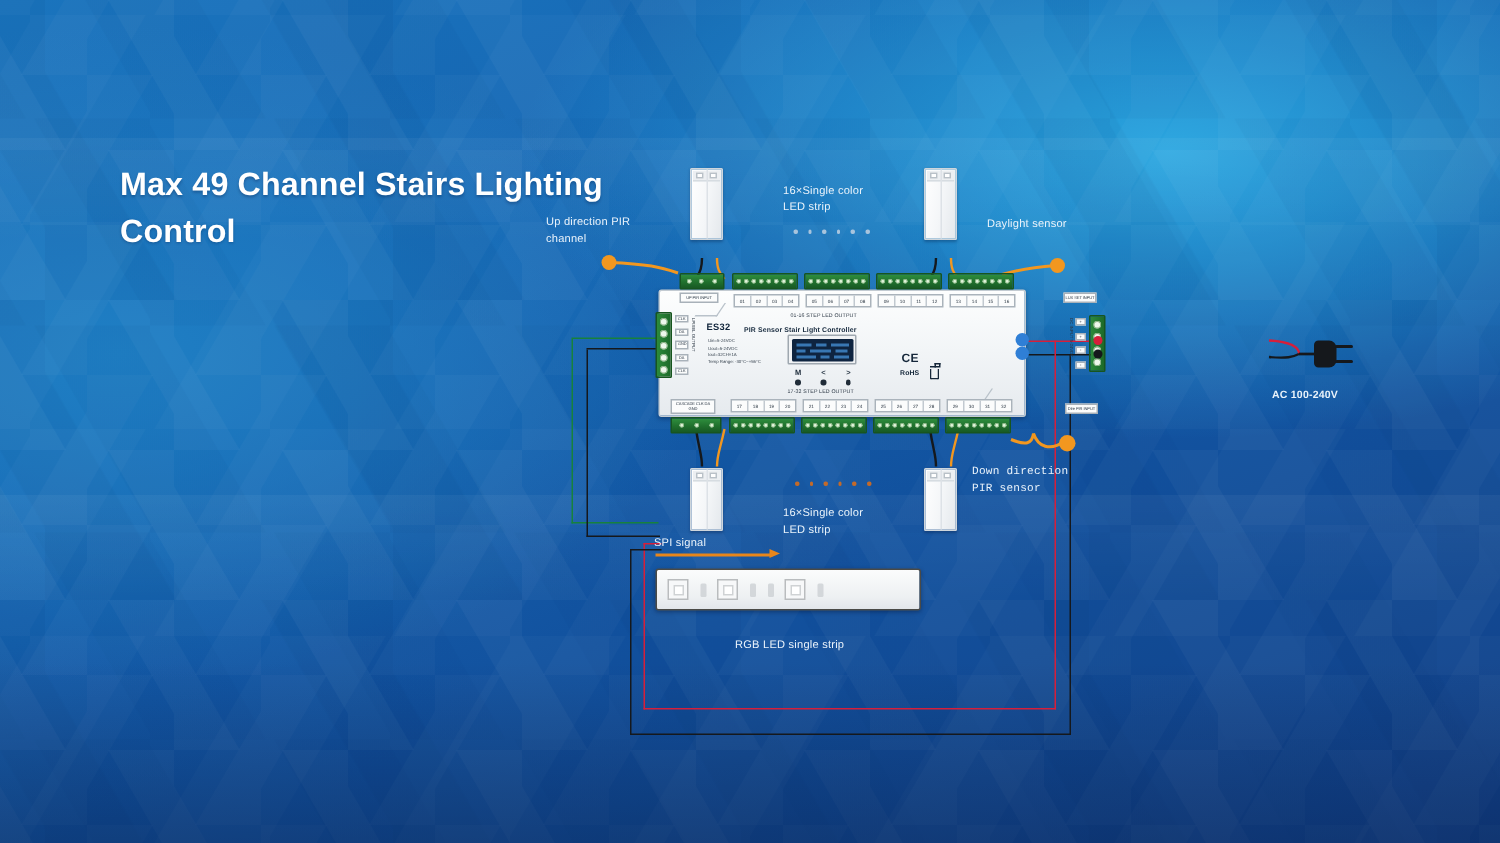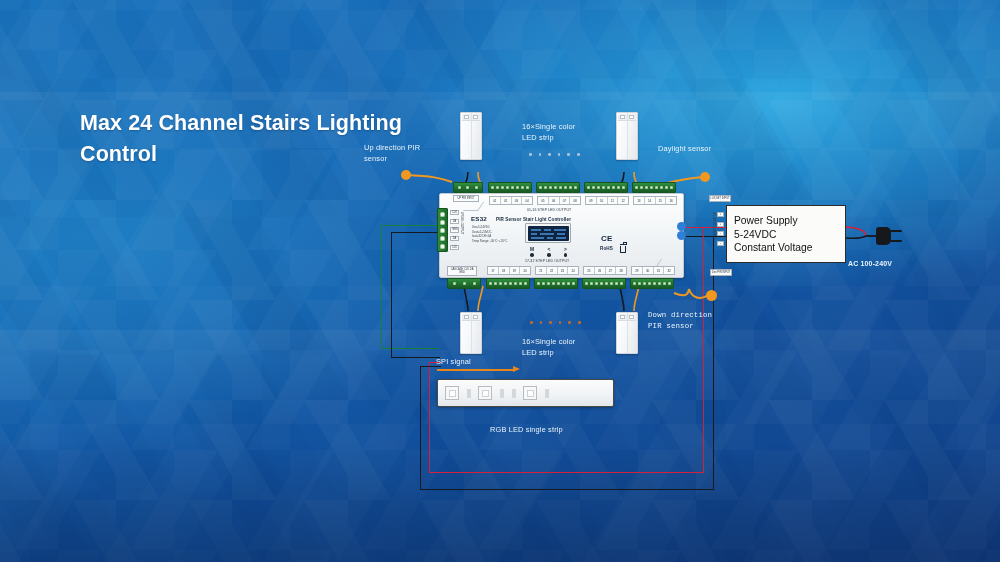--- a/index.html
+++ b/index.html
@@ -284,21 +284,21 @@
 
 <div id="stage">
 
   <div class="bg-base"></div>
   <div class="bg-tri"></div>
   <div class="bg-tri2"></div>
   <div class="bg-band" style="top:92px;"></div>
   <div class="bg-band" style="top:330px;"></div>
   <div class="bg-bot"></div>
 
-  <div class="headline">Max 24 Channel Stairs
+  <div class="headline">Max 49 Channel Stairs
 Lighting Control</div>
 
   <div class="w green v" style="left:381px; top:226px; height:123px;"></div>
   <div class="w green h" style="left:381px; top:225px; width:58px;"></div>
   <div class="w green h" style="left:381px; top:348px; width:58px;"></div>
 
   <div class="w blk v" style="left:391px; top:233px; height:125px;"></div>
   <div class="w blk h" style="left:391px; top:232px; width:48px;"></div>
   <div class="w blk h" style="left:391px; top:357px; width:49px;"></div>
 
@@ -624,40 +624,35 @@
         <i></i>
       </div>
     <div class="rsp"></div>
     <div class="rsp"></div>
     <div class="px">
         <i></i>
       </div>
     <div class="rsp"></div>
   </div>
 
-  <div id="psu">
-    <div class="psu-txt">Power Supply
-5-24VDC
-Constant Voltage</div>
-  </div>
 
   <svg class="ov">
     <path d="M846,227 C862,228 866,232 866,236" stroke="#d61f3a" stroke-width="1.6" fill="none"></path>
     <path d="M846,238 C858,239 862,238 866,236" stroke="#15181c" stroke-width="1.6" fill="none"></path>
     <path d="M866,236 L876,236" stroke="#15181c" stroke-width="1.8" fill="none"></path>
   </svg>
   <div class="plug-body" style="left:876px; top:227px;"></div>
   <div class="plug-pin" style="left:890px; top:230px;"></div>
   <div class="plug-pin" style="left:890px; top:240px;"></div>
 
   <div class="arrow-line" style="left:437px; top:369px; width:78px;"></div>
   <div class="arrow-head" style="left:513px; top:366px;"></div>
 
   <div class="lbl" style="left:364px; top:143px; width:80px;">Up direction PIR
-sensor</div>
+channel</div>
   <div class="lbl" style="left:522px; top:122px; width:90px;">16×Single color
 LED strip</div>
   <div class="lbl" style="left:658px; top:144px; width:90px;">Daylight sensor</div>
   <div class="lbl" style="left:522px; top:337px; width:90px;">16×Single color
 LED strip</div>
   <div class="lbl" style="left:648px; top:310px; width:80px;font-family:Liberation Mono, monospace;">Down direction
 PIR sensor</div>
   <div class="lbl" style="left:436px; top:357px; width:60px;">SPI signal</div>
   <div class="lbl" style="left:490px; top:425px; width:110px;">RGB LED single strip</div>
   <div class="lbl" style="left:848px; top:259px; width:90px; font-weight:bold; font-size:7px;">AC 100-240V</div>

